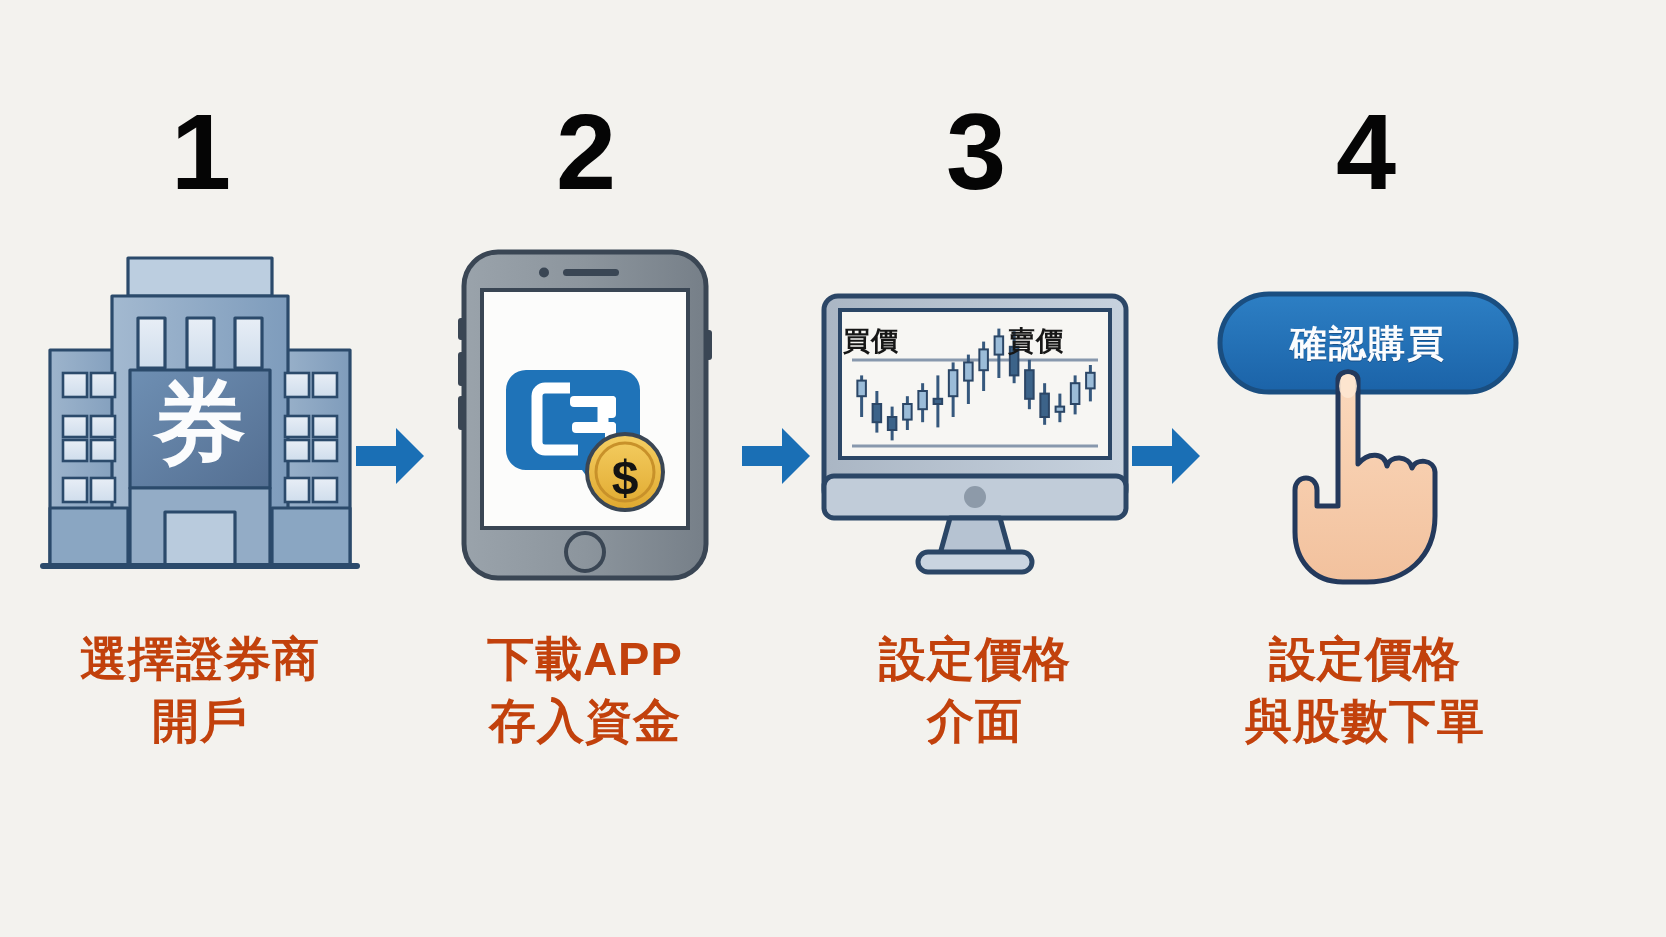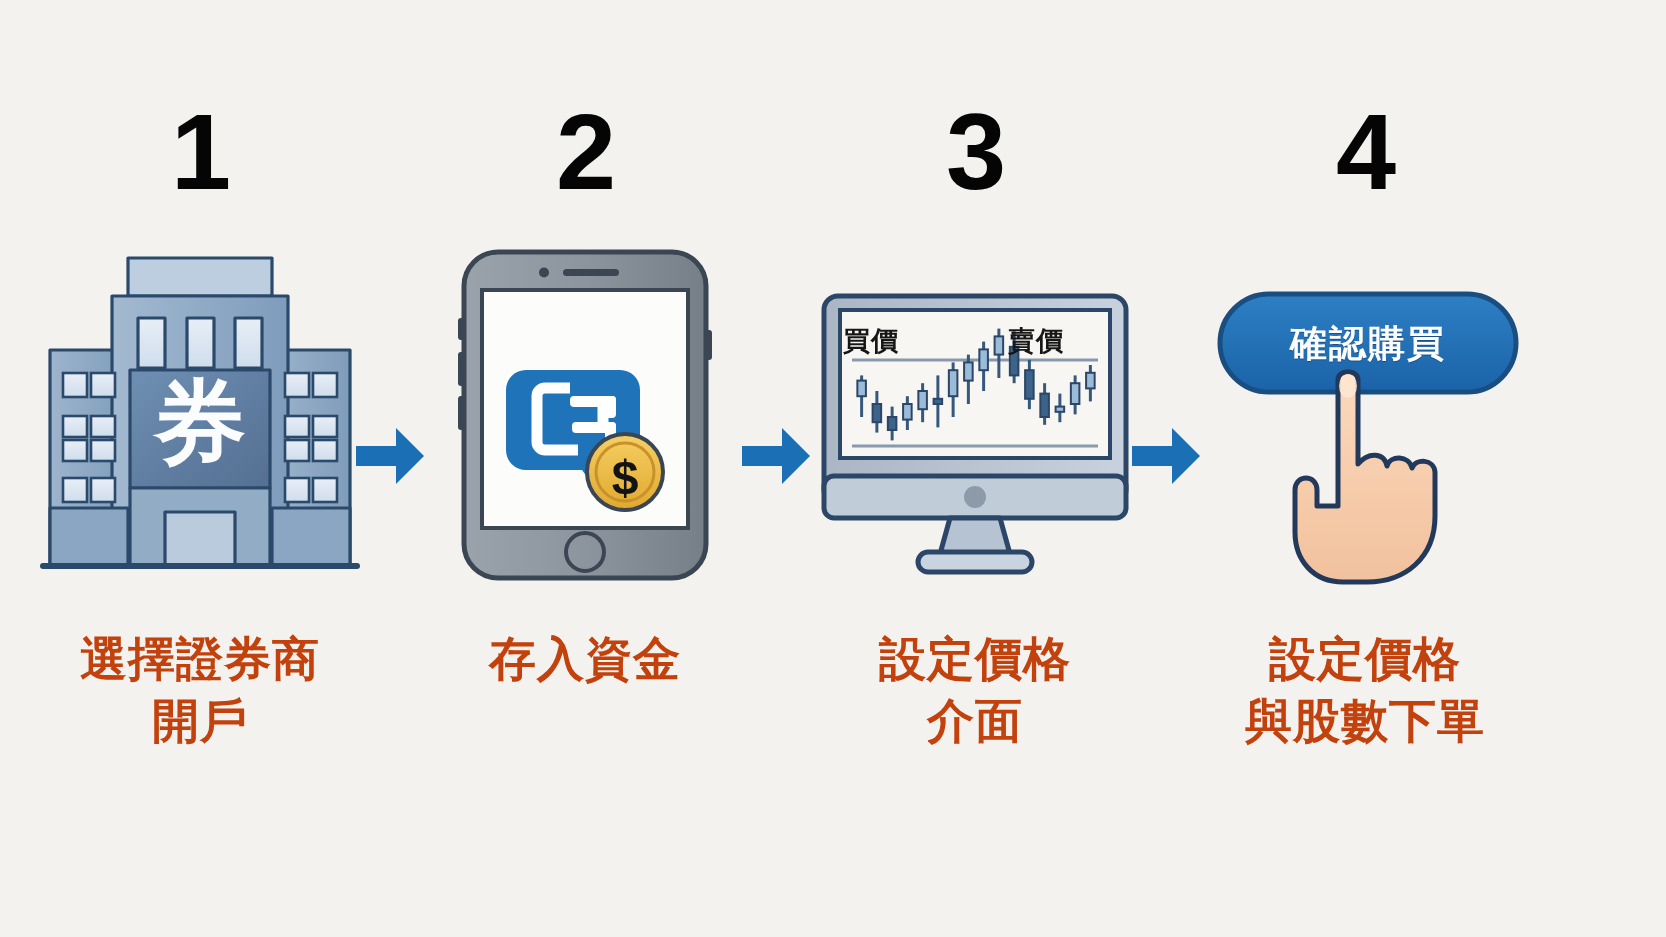--- a/index.html
+++ b/index.html
@@ -252,20 +252,21 @@
           </g>
 
           <circle cx="205" cy="242" r="38" fill="url(#coinG)" stroke="#3a4654" stroke-width="4"></circle>
           <circle cx="205" cy="242" r="29" fill="none" stroke="#c8912a" stroke-width="3"></circle>
           <text x="205" y="264" text-anchor="middle" font-family="'Liberation Sans',sans-serif" font-size="48" font-weight="bold" fill="#131313">$</text>
         </svg>
       </div>
     </div>
 
     <div class="caption">
+      <span class="line">下載APP</span>
       <span class="line">存入資金</span>
     </div>
   </div>
 
   <div class="arrow arrow-2">
     <svg viewBox="0 0 76 76" width="76" height="76">
       <polygon points="4,28 44,28 44,10 72,38 44,66 44,48 4,48" fill="#1a6fb5"></polygon>
     </svg>
   </div>
 

